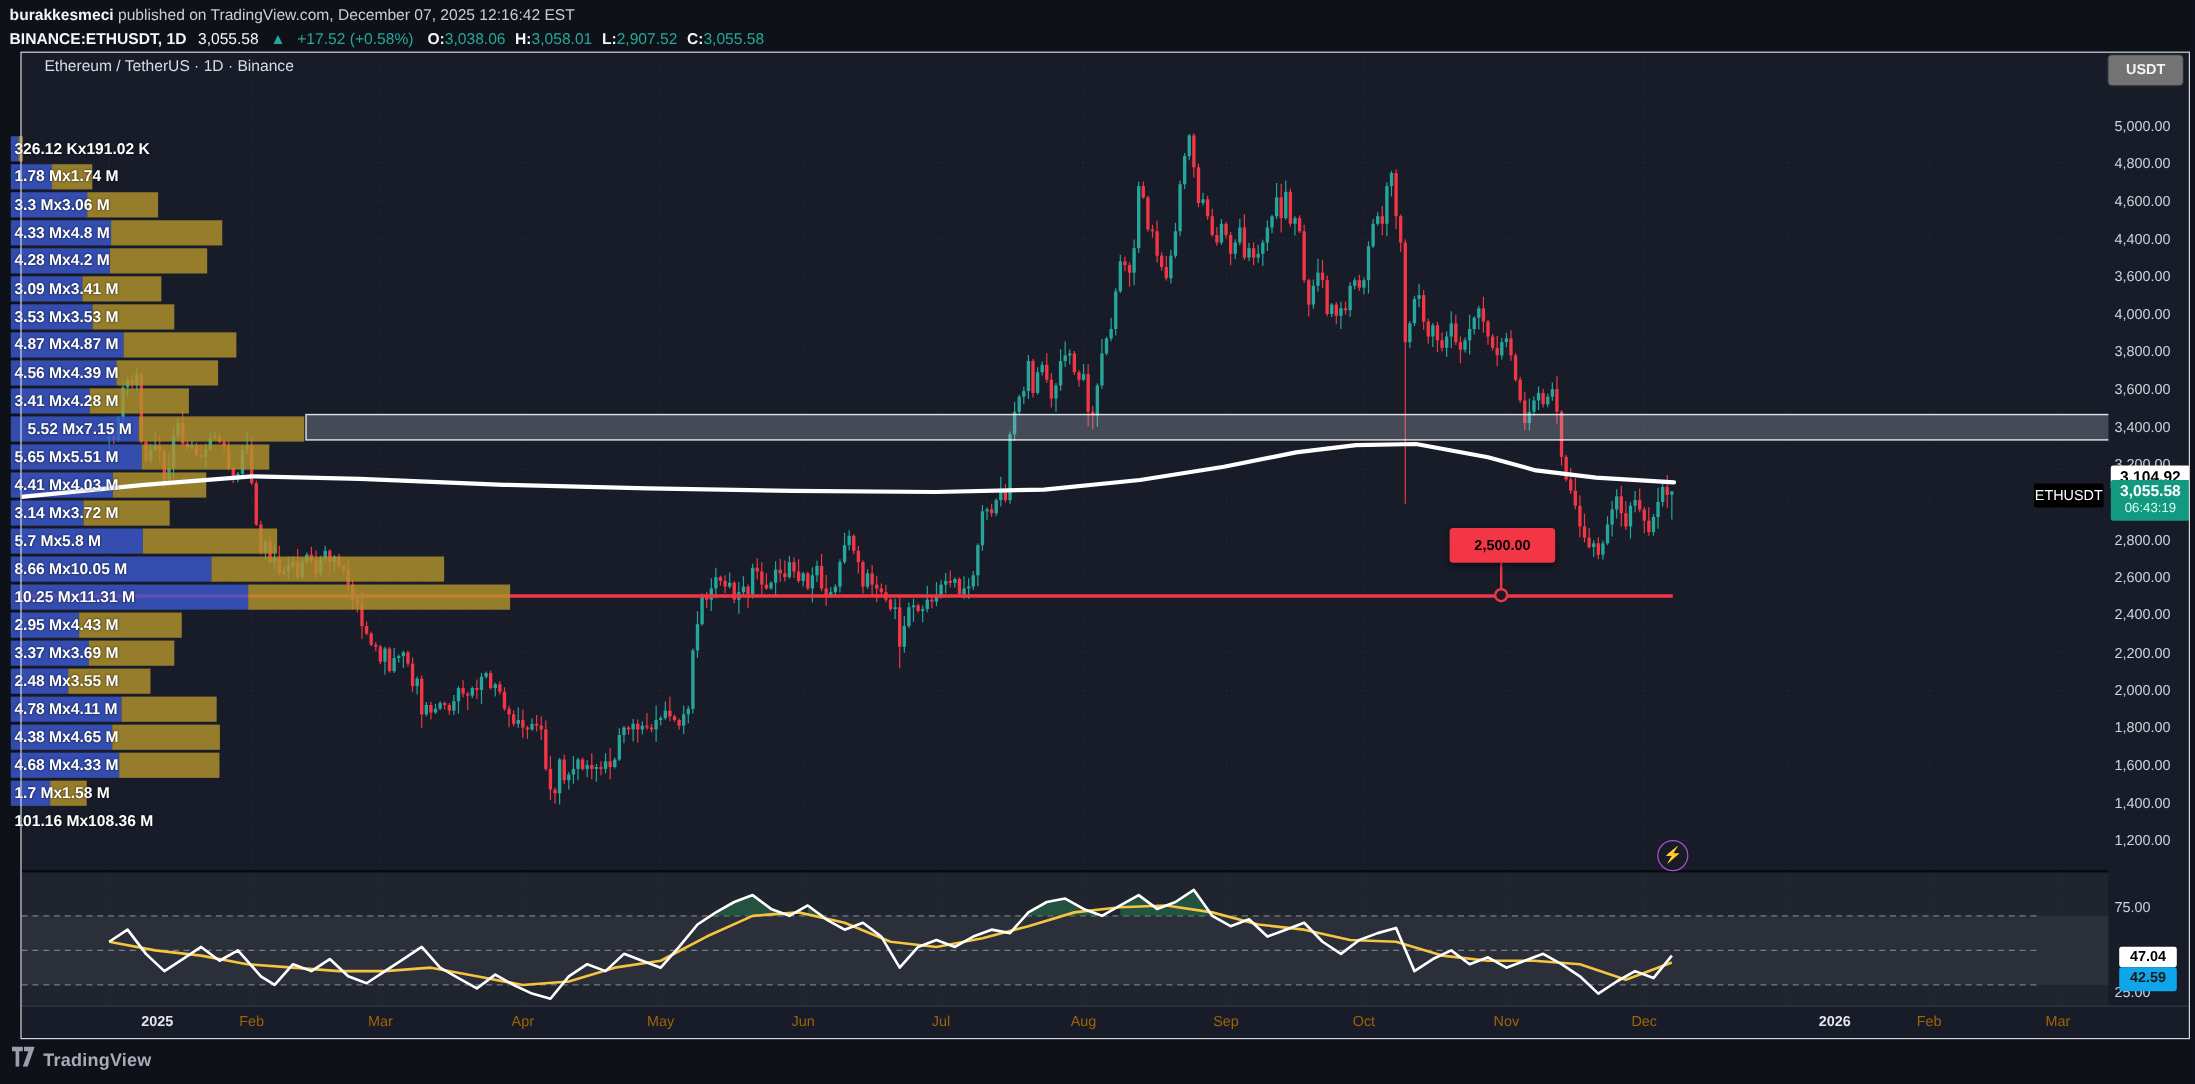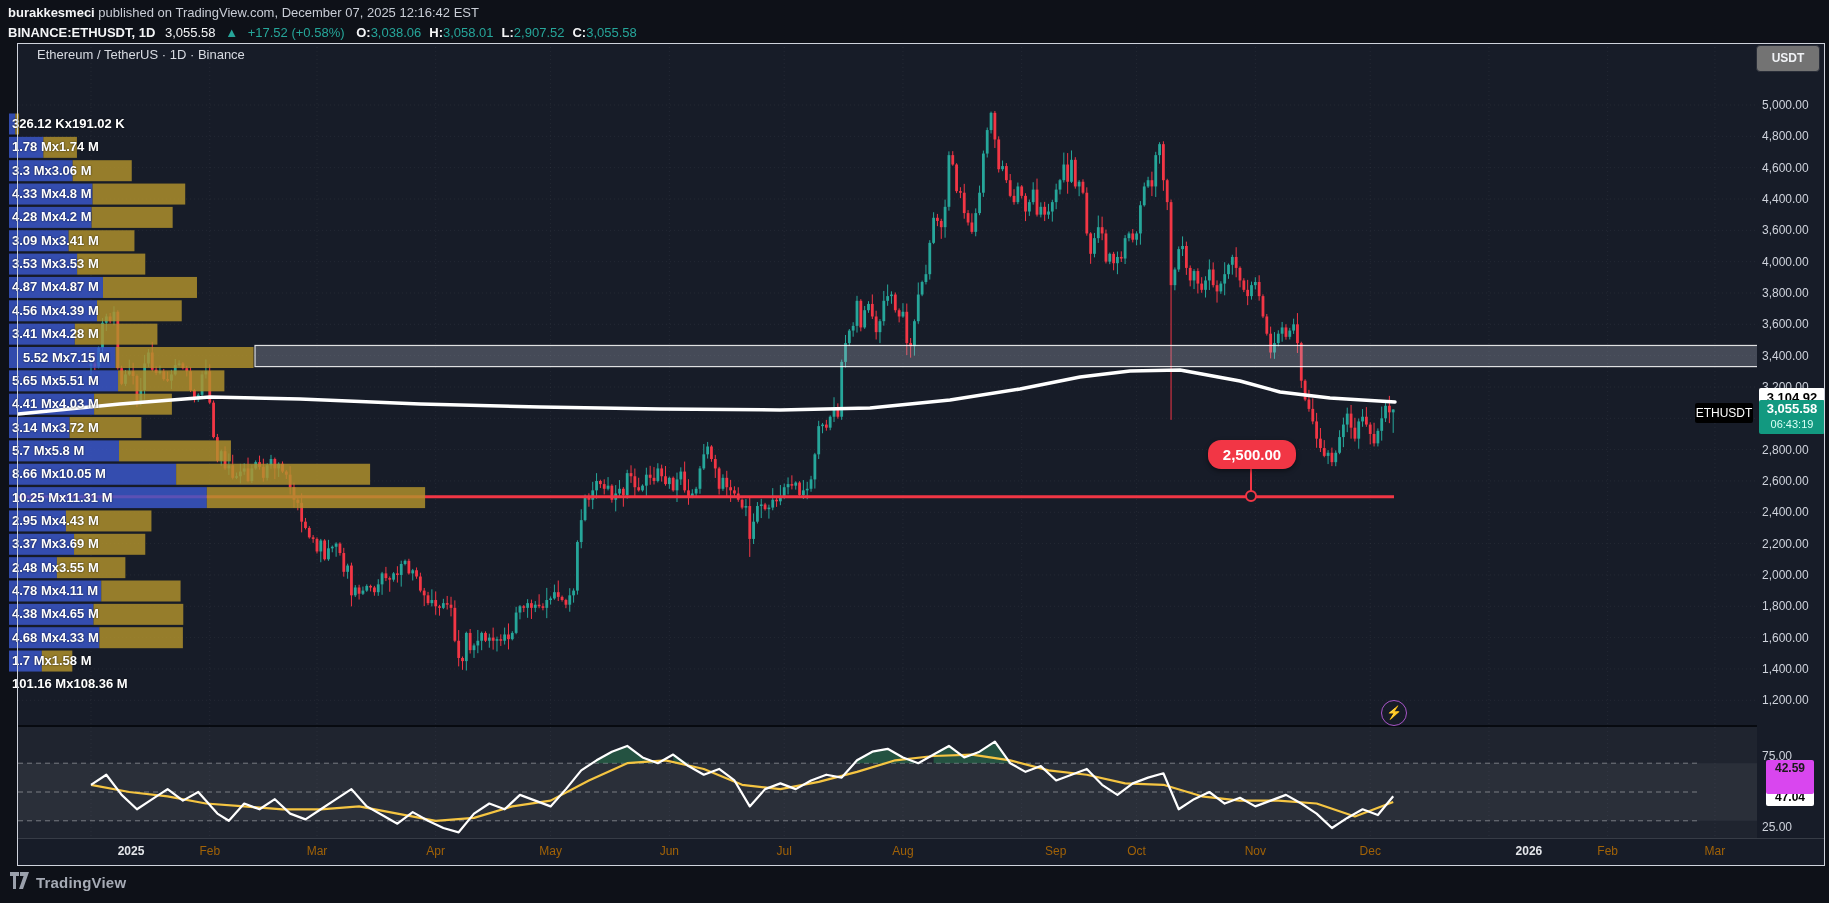--- a/index.html
+++ b/index.html
@@ -31,24 +31,24 @@
   
   .chip{position:absolute;z-index:35;border-radius:2px;text-align:center;}
   #malabel{left:1759px;top:388px;width:66px;height:20px;background:#ffffff;color:#000;font-size:13px;line-height:20px;font-weight:bold;}
   #pricechip{left:1759px;top:400px;width:66px;height:34px;background:#129980;color:#fff;}
   #pricechip .v{font-size:13px;font-weight:bold;line-height:17px;}
   #pricechip .cd{font-size:11px;line-height:14px;color:#d9fff4;}
   #symchip{left:1695px;top:403px;width:58px;height:20px;background:#000000;color:#fff;font-size:12px;font-weight:normal;line-height:20px;}
   #rsitop{left:1762px;top:749px;font-size:12px;color:#cfd3dc;z-index:22;}
   #rsibottom{left:1762px;top:820px;font-size:12px;color:#cfd3dc;z-index:22;}
   #rsiwhite{left:1766px;top:789px;width:48px;height:17px;background:#fff;color:#000;font-size:12px;font-weight:bold;line-height:17px;}
-  #rsiyellow{left:1766px;top:760px;width:48px;height:34px;background:#d946ef;color:#1b1b1b;font-size:12px;font-weight:bold;line-height:17px;}
+  #rsiyellow{left:1766px;top:806px;width:48px;height:20px;background:#0ea5e9;color:#1b1b1b;font-size:12px;font-weight:bold;line-height:17px;}
   
-  #redlabel{left:1208px;top:440px;width:88px;height:29px;background:#f23645;border-radius:13px;color:#ffffff;
-    font-size:15px;font-weight:bold;line-height:29px;text-align:center;z-index:34;box-shadow:0 2px 5px rgba(0,0,0,.45);}
+  #redlabel{left:1208px;top:440px;width:88px;height:29px;background:#f23645;border-radius:3px;color:#000000;
+    font-size:12px;font-weight:bold;line-height:29px;text-align:center;z-index:34;box-shadow:0 2px 5px rgba(0,0,0,.45);}
   #redstem{left:1250px;top:469px;width:2px;height:22px;background:#f23645;z-index:33;}
   #redknob{left:1245px;top:490px;width:8px;height:8px;border:2px solid #f23645;border-radius:50%;background:#171c28;z-index:33;}
   
   #boost{left:1381px;top:700px;width:24px;height:24px;border:1.5px solid #a855c8;border-radius:50%;z-index:30;
     color:#a855c8;font-size:13px;text-align:center;line-height:23px;}
   
   #panesep{left:18px;top:725px;width:1739px;height:2px;background:#070a10;z-index:21;}
   #axissep{left:18px;top:838px;width:1806px;height:1px;background:rgba(255,255,255,.14);z-index:21;}
   
   #footer{left:10px;top:872px;z-index:5;display:flex;align-items:center;gap:7px;}
@@ -930,21 +930,21 @@
     </div>
   <div id="tticks">
       <div class="ttick bold" style="left: 91px;">2025</div>
       <div class="ttick" style="left: 209.73px;">Feb</div>
       <div class="ttick" style="left: 316.97px;">Mar</div>
       <div class="ttick" style="left: 435.7px;">Apr</div>
       <div class="ttick" style="left: 550.6px;">May</div>
       <div class="ttick" style="left: 669.33px;">Jun</div>
       <div class="ttick" style="left: 784.23px;">Jul</div>
       <div class="ttick" style="left: 902.96px;">Aug</div>
-      <div class="ttick" style="left: 1021.69px; margin-left: 34px;">Sep</div>
+      <div class="ttick" style="left: 1021.69px;">Sep</div>
       <div class="ttick" style="left: 1136.59px;">Oct</div>
       <div class="ttick" style="left: 1255.32px;">Nov</div>
       <div class="ttick" style="left: 1370.22px;">Dec</div>
       <div class="ttick bold" style="left: 1488.95px;">2026</div>
       <div class="ttick" style="left: 1607.68px;">Feb</div>
       <div class="ttick" style="left: 1714.92px;">Mar</div>
     </div>
 
   <div class="abs" id="panesep"></div>
   <div class="abs" id="axissep"></div>

